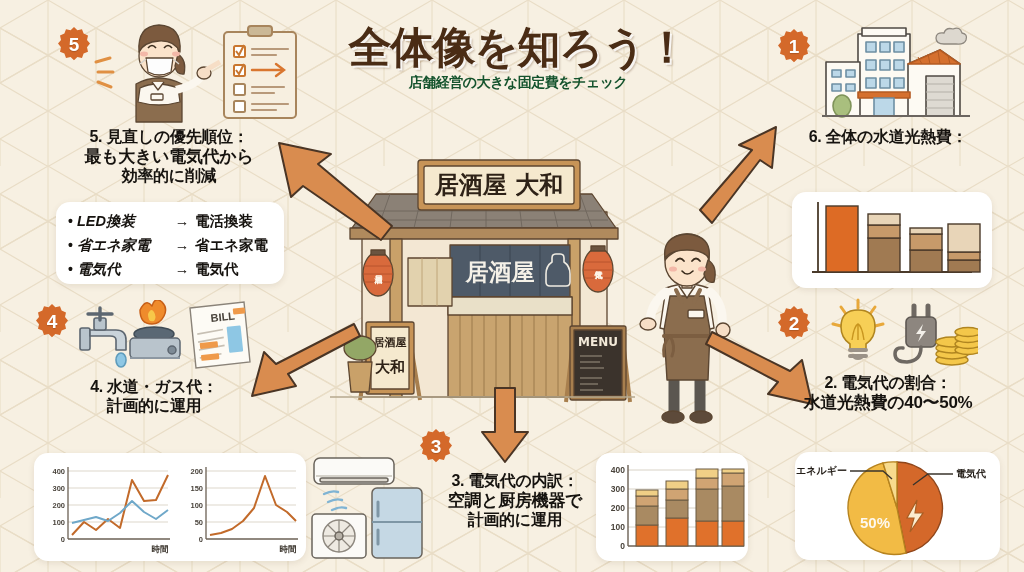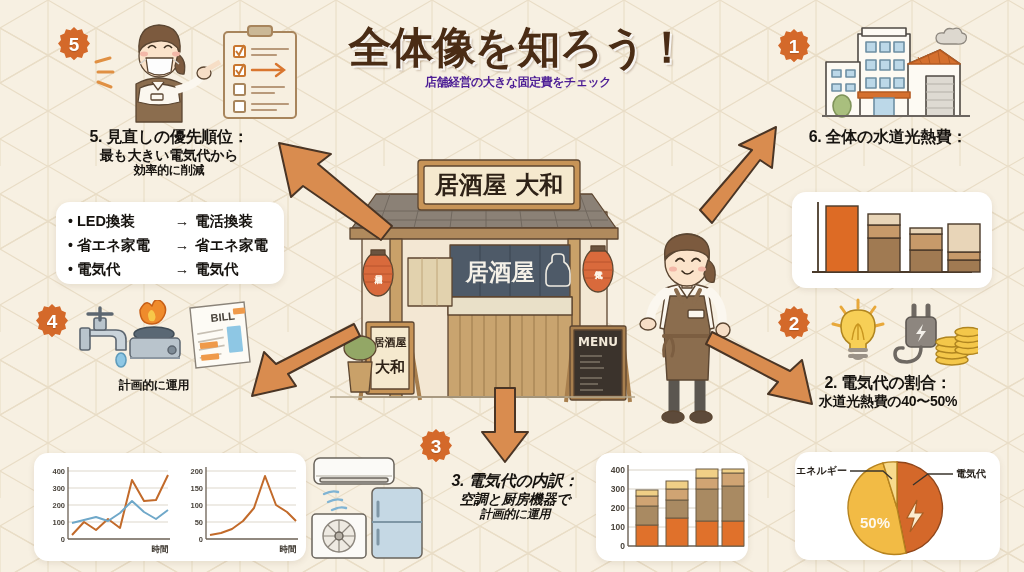--- a/index.html
+++ b/index.html
@@ -14,22 +14,22 @@
   }
   
   #bgpattern { position: absolute; inset: 0; opacity: .55; }
 
   
   .hdg {
     color: #16130f; font-weight: bold; letter-spacing: -.3px;
     text-align: center; line-height: 1.18;
   }
   .hdg .l1 { font-size: 16px; display: block; white-space: nowrap; }
-  .hdg .l2 { font-size: 14px; display: block; white-space: nowrap; }
-  .hdg .l3 { font-size: 12px; display: block; white-space: nowrap; }
+  .hdg .l2 { font-size: 17px; display: block; white-space: nowrap; }
+  .hdg .l3 { font-size: 16px; display: block; white-space: nowrap; }
 
   
   .badge {
     position: absolute; width: 38px; height: 38px;
     display: flex; align-items: center; justify-content: center;
     color: #fff; font-size: 19px; font-weight: bold;
     z-index: 6;
   }
   .badge svg { position: absolute; inset: 0; width: 38px; height: 38px; }
   .badge span { position: relative; z-index: 2; text-shadow: 0 1px 1px rgba(0,0,0,.18); }
@@ -39,21 +39,21 @@
     position: absolute; left: 332px; top: 26px; width: 372px;
     text-align: center; z-index: 5;
   }
   #title-block .t1, #title-block .t2 {
     font-size: 43px; font-weight: bold; color: #4a2c15;
     line-height: 1.02; letter-spacing: -1px;
     text-shadow: 2px 2px 0 rgba(255,255,255,.85), 3px 3px 2px rgba(90,55,25,.28);
     white-space: nowrap;
   }
   #title-block .sub {
-    font-size: 12px; font-weight: bold; color: #4c1d95;
+    font-size: 14px; font-weight: bold; color: #14532d;
     margin-top: 4px; letter-spacing: -.5px; white-space: nowrap;
   }
 
   
   .card {
     position: absolute; background: #fff; border-radius: 14px;
     box-shadow: 0 2px 6px rgba(100,70,40,.12);
     z-index: 4;
   }
 
@@ -69,21 +69,21 @@
   
   #bullets {
     left: 56px; top: 202px; width: 228px; height: 82px;
     padding: 7px 12px 0 12px;
   }
   #bullets .row {
     display: flex; align-items: center; font-size: 14.5px;
     font-weight: bold; color: #16130f; height: 24px; white-space: nowrap;
   }
   #bullets .dot { margin-right: 4px; font-size: 14px; }
-  #bullets .from { display: inline-block; width: 92px; }
+  #bullets .from { display: inline-block; width: 92px; font-style: italic; }
   #bullets .arw { display: inline-block; width: 26px; text-align: center; }
 
   
   .sec { position: absolute; z-index: 5; }
 </style>
 </head>
 <body>
 
 <div id="stage">
 
@@ -548,21 +548,21 @@
 
       <g>
         <rect x="64" y="36" width="50" height="70" rx="5" fill="#c5d8e4"></rect>
         <path d="M64 70 L114 70" stroke="#7e96a5" stroke-width="1.8"></path>
         <path d="M70 50 L70 64" stroke="#7e96a5" stroke-width="3" stroke-linecap="round"></path>
         <path d="M70 78 L70 92" stroke="#7e96a5" stroke-width="3" stroke-linecap="round"></path>
       </g>
     </g>
   </svg>
 
-  <div class="sec hdg" style="left:420px; top:472px; width:190px;font-style:italic;">
+  <div class="sec hdg" style="left:420px; top:472px; width:190px;">
     <span class="l1">3. 電気代の内訳：</span>
     <span class="l2">空調と厨房機器で</span>
     <span class="l3">計画的に運用</span>
   </div>
 
   <div class="card" style="left:596px; top:453px; width:152px; height:108px;">
     <svg style="width:152px;height:108px;" viewBox="0 0 152 108">
 
       <g stroke="#d8d2c6" stroke-width="1">
         <path d="M32 17 L146 17"></path>
@@ -650,20 +650,21 @@
         <rect x="122" y="42" width="18" height="6" rx="1"></rect>
         <rect x="122" y="54" width="18" height="6" rx="1"></rect>
       </g>
       <g fill="#ef9a4a" stroke="none">
           <rect x="155" y="8" width="12" height="6" rx="1" transform="rotate(-6 161 11)"></rect>
         </g>
     </g>
   </svg>
 
   <div class="sec hdg" style="left:18px; top:378px; width:272px;">
+    <span class="l1">4. 水道・ガス代：</span>
     <span class="l3">計画的に運用</span>
   </div>
 
   <div class="card" style="left:34px; top:453px; width:272px; height:108px;">
     <svg style="width:272px;height:108px;" viewBox="0 0 272 108">
 
       <g>
         <g stroke="#ddd7cb" stroke-width="1">
           <path d="M34 18 L134 18"></path>
             <path d="M34 35 L134 35"></path>

